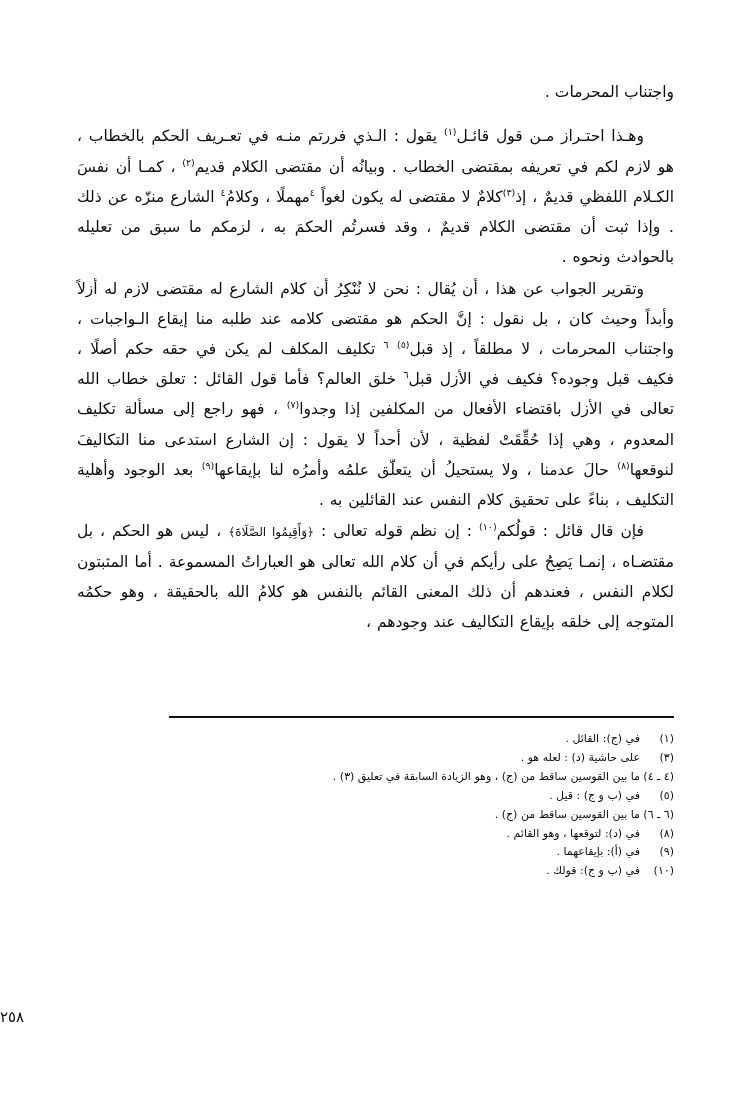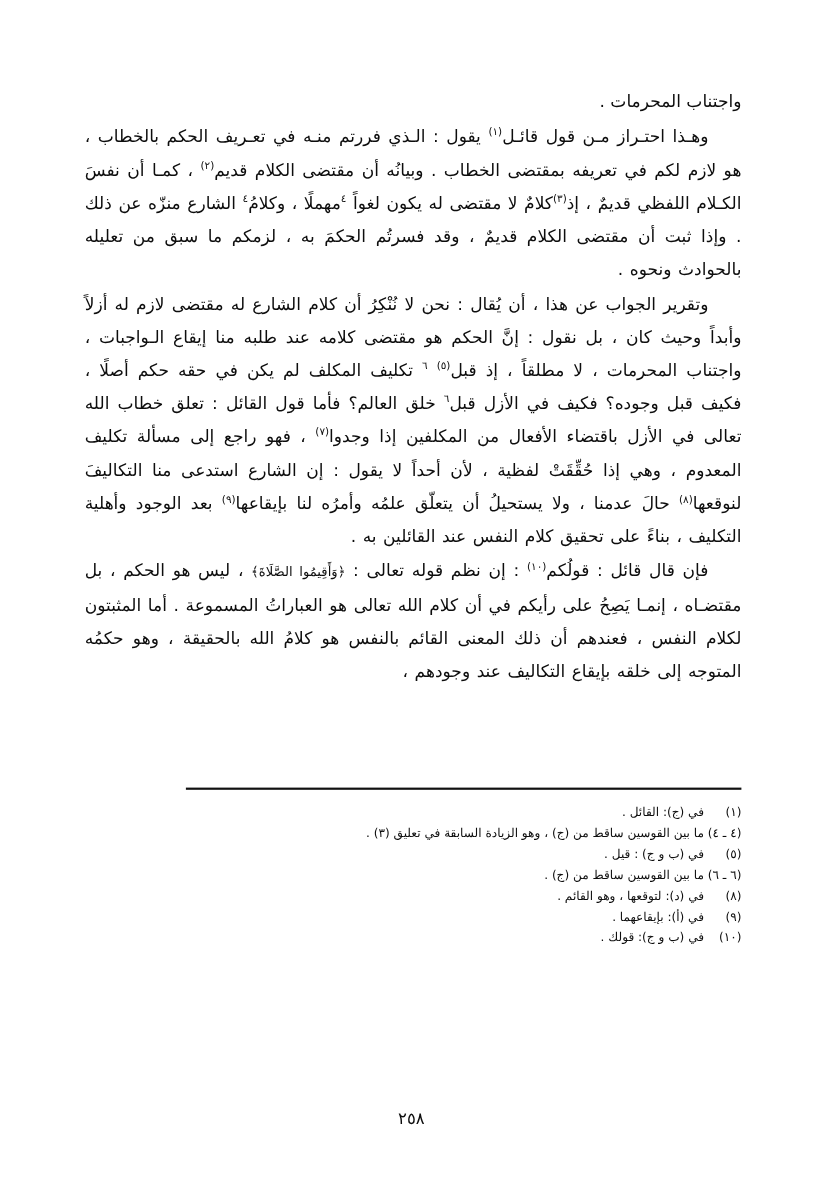--- a/index.html
+++ b/index.html
@@ -33,21 +33,21 @@
   }
   .body-text p {
     margin: 0 0 1px 3px;
   }
   .p-indent {
     text-indent: 30px;
   }
   .catchline {
     font-size: 15.5px;
     line-height: 1.9;
-    margin-bottom: 2px;
+    margin-bottom: 14px;
   }
   sup {
     font-size: 9.5px;
     vertical-align: super;
     line-height: 0;
   }
   .quran {
     font-size: 12px;
   }
   .rule {
@@ -74,21 +74,21 @@
   }
   .fn-num {
     display: inline-block;
     min-width: 34px;
   }
   .page-number {
     position: absolute;
     top: 1008px;
     left: 0;
     right: 0;
-    text-align: center;
+    text-align: left;
     font-size: 15px;
     letter-spacing: 1px;
   }
 </style>
 </head>
 <body>
 
 <div class="page">
 
   <div class="content">
@@ -103,20 +103,23 @@
 
   </div>
 
   <div class="rule"></div>
 
   <div class="footnotes">
     <p class="fn">
       <span class="fn-num">(١)</span><span>في (ج): القائل .</span>
     </p>
     <p class="fn">
+      <span class="fn-num">(٣)</span><span>على حاشية (د) : لعله هو .</span>
+    </p>
+    <p class="fn">
       <span class="fn-num">(٤ ـ ٤)</span><span>ما بين القوسين ساقط من (ج) ، وهو الزيادة السابقة في تعليق (٣) .</span>
     </p>
     <p class="fn">
       <span class="fn-num">(٥)</span><span>في (ب و ج) : قيل .</span>
     </p>
     <p class="fn">
       <span class="fn-num">(٦ ـ ٦)</span><span>ما بين القوسين ساقط من (ج) .</span>
     </p>
     <p class="fn">
       <span class="fn-num">(٨)</span><span>في (د): لتوقعها ، وهو القائم .</span>

